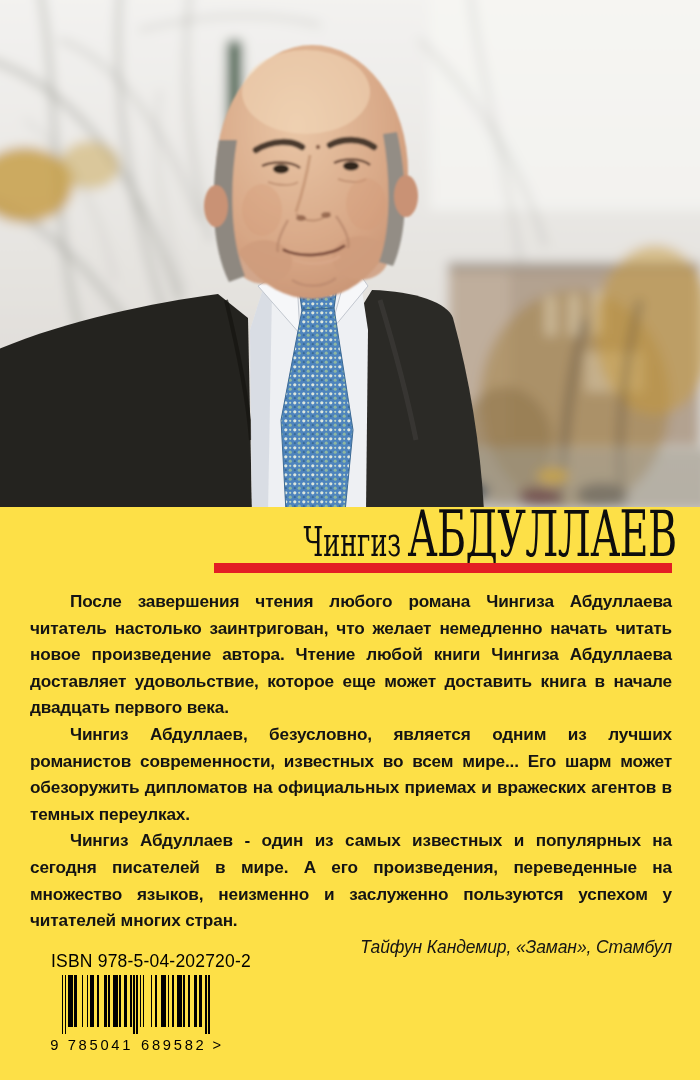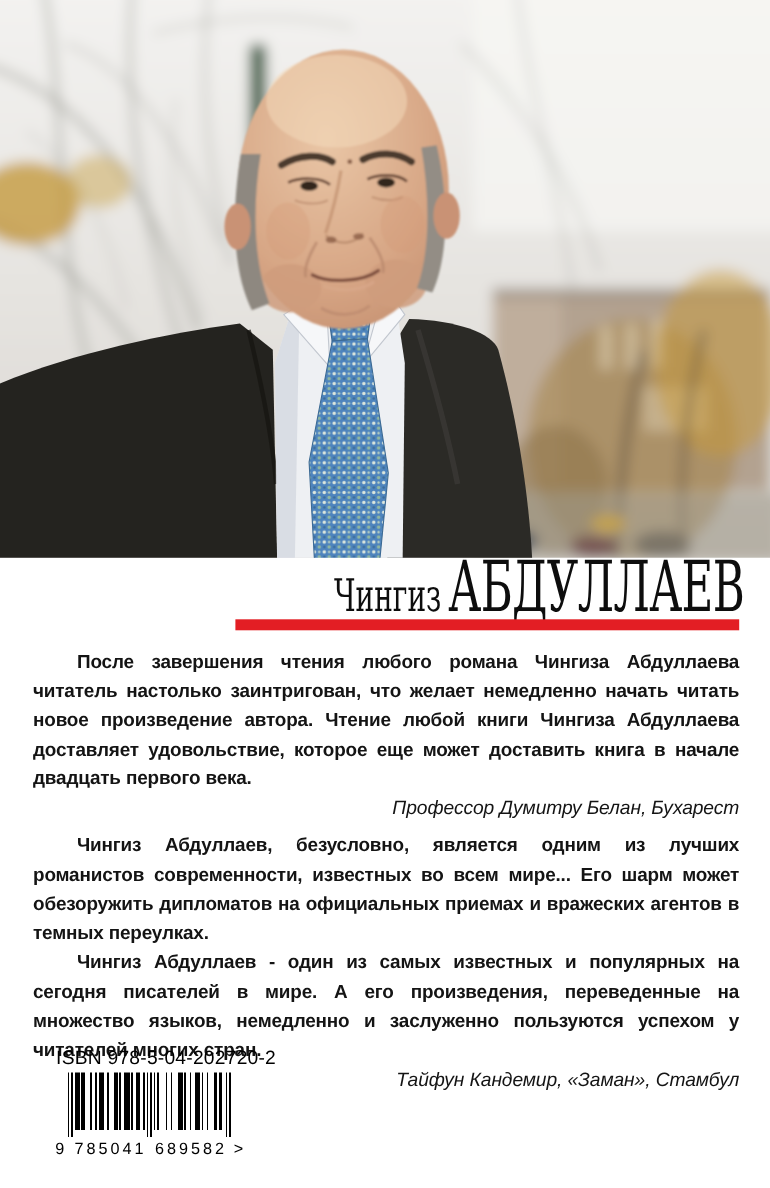--- a/index.html
+++ b/index.html
@@ -1,18 +1,18 @@
 <!DOCTYPE html>
 <html><head>
 <meta charset="utf-8">
 <style>
   html,body{margin:0;padding:0;background:#888;}
   .page{
     position:relative;width:700px;height:1080px;margin:0 auto;
-    background:#ffffff;overflow:hidden;
+    background:#fde047;overflow:hidden;
     font-family:"Liberation Sans",sans-serif;color:#141414;
   }
   .photo{position:absolute;top:0;left:0;display:block;}
   .author-name{
     position:absolute;top:502px;right:24px;margin:0;
     font-family:"DejaVu Serif",serif;font-weight:400;color:#0d0d0d;
     white-space:nowrap;line-height:1;
     transform:scaleX(0.62);transform-origin:100% 80%;
   }
   .author-name .fn{font-size:41px;}
@@ -172,27 +172,26 @@
 
   <h1 class="author-name">
     <span class="fn">Чингиз</span>
     <span class="ln">АБДУЛЛАЕВ</span>
   </h1>
   <div class="rule" id="accent-rule" style="background: rgb(227, 30, 36);"></div>
 
   <div class="quotes">
     <div class="quote">
       <p class="qtext">После завершения чтения любого романа Чингиза Абдуллаева читатель настолько заинтригован, что желает немедленно начать читать новое произведение автора. Чтение любой книги Чингиза Абдуллаева доставляет удовольствие, которое еще может доставить книга в начале двадцать первого века.</p>
-      <p class="attr">Профессор Думитру Белан, Бухарест</p>
     </div>
     <div class="quote">
       <p class="qtext">Чингиз Абдуллаев, безусловно, является одним из лучших романистов современности, известных во всем мире... Его шарм может обезоружить дипломатов на официальных приемах и вражеских агентов в темных переулках.</p>
     </div>
     <div class="quote">
-      <p class="qtext">Чингиз Абдуллаев - один из самых известных и популярных на сегодня писателей в мире. А его произведения, переведенные на множество языков, немедленно и заслуженно пользуются успехом у читателей многих стран.</p>
+      <p class="qtext">Чингиз Абдуллаев - один из самых известных и популярных на сегодня писателей в мире. А его произведения, переведенные на множество языков, неизменно и заслуженно пользуются успехом у читателей многих стран.</p>
       <p class="attr">Тайфун Кандемир, «Заман», Стамбул</p>
     </div>
   </div>
 
   <div class="isbn-block">
     <p class="isbn-label">ISBN 978-5-04-202720-2</p>
     <svg id="barcode" width="176" height="78" viewBox="-14 0 202 90">
         <rect x="0.00" y="0" width="1.80" height="68" fill="#000" shape-rendering="crispEdges"></rect>
         <rect x="3.60" y="0" width="1.80" height="68" fill="#000" shape-rendering="crispEdges"></rect>
         <rect x="7.20" y="0" width="1.80" height="60" fill="#000" shape-rendering="crispEdges"></rect>

